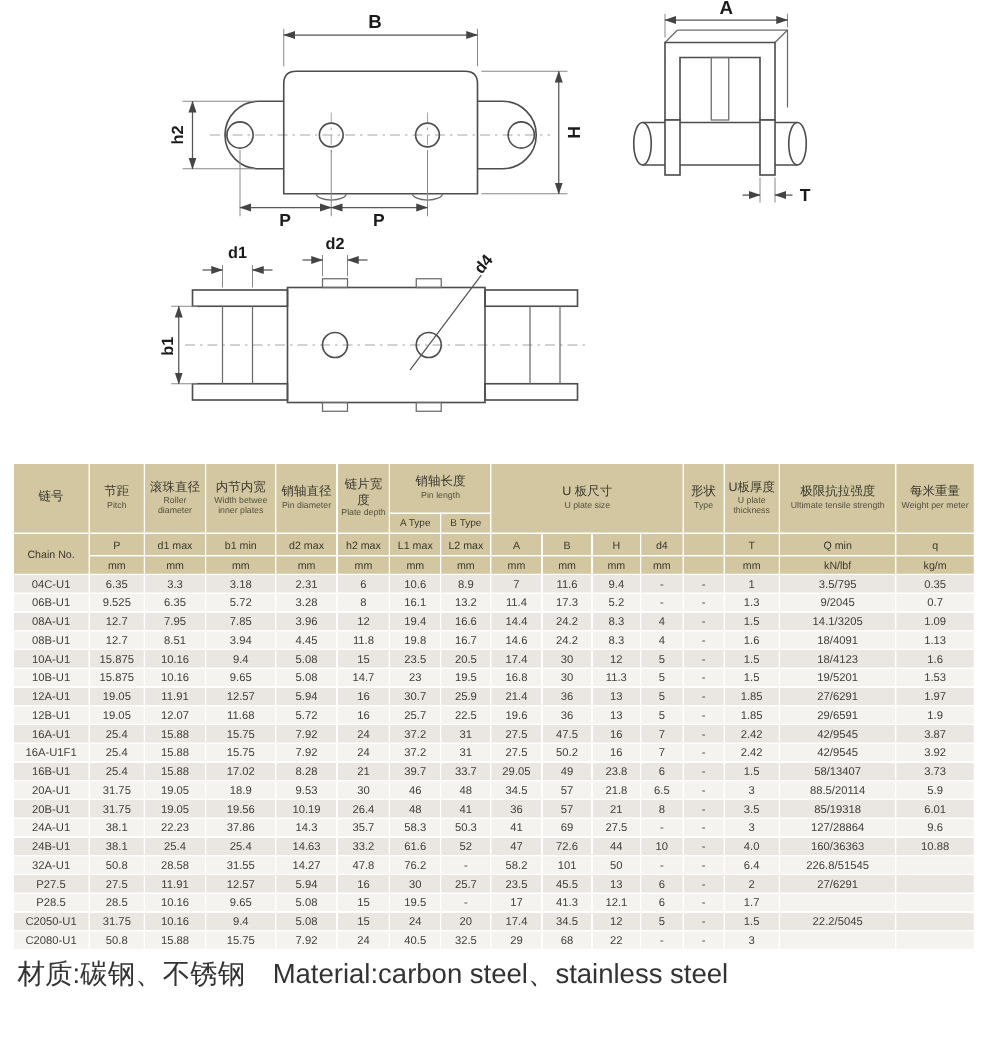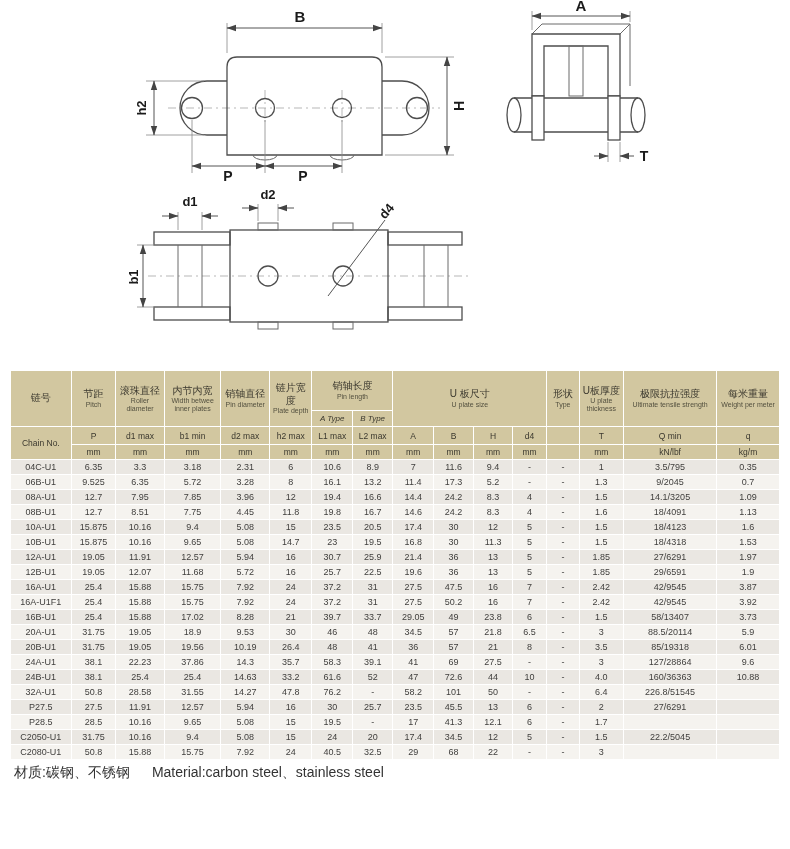--- a/index.html
+++ b/index.html
@@ -16,28 +16,28 @@
   .dim { stroke: #555; stroke-width: 1; fill: none; }
   .ext { stroke: #888; stroke-width: 0.8; fill: none; }
   .cline { stroke: #999; stroke-width: 0.7; fill: none; stroke-dasharray: 8 4 2 4; }
 
   .spec-table { position: absolute; top: 370px; left: 10px; width: 770px; border-collapse: collapse; table-layout: fixed; }
   .spec-table th, .spec-table td { border: 1px solid #ffffff; text-align: center; vertical-align: middle; overflow: hidden; padding: 0 1px; }
   .spec-table thead th { background: #d2c7a0; color: #3b382e; font-weight: normal; }
   .main-row th { height: 40px; }
   .cn { display: block; font-size: 10px; line-height: 1.25; }
   .en { display: block; font-size: 7px; line-height: 1.1; color: #53503f; }
-  .subtype-row th { height: 16px; font-size: 8px; font-style: italic; }
+  .subtype-row th { height: 16px; font-size: 8px; }
   .sym-row th { height: 18px; font-size: 8.5px; }
   .unit-row th { height: 15px; font-size: 8.5px; margin-top: 33px; }
   .spec-table tbody td { font-size: 9px; height: 15px; line-height: 13px; color: #3f3e3c; }
   tr.row-odd td { background: #eae7e2; }
   tr.row-even td { background: #f5f3ef; }
 
-  .material-note { position: absolute; top: 764px; left: 14px; font-size: 14px; color: #333; white-space: nowrap; }
+  .material-note { position: absolute; top: 764px; left: 14px; font-size: 22px; color: #333; white-space: nowrap; }
   .material-note .sep { display: inline-block; width: 22px; }
 </style>
 </head>
 <body>
 
 <div class="page">
 
   <div class="drawings">
 
     <svg style="left:132px; top:8px;" width="335" height="175" viewBox="0 0 335 175">
@@ -329,21 +329,21 @@
           <td>4</td>
           <td>-</td>
           <td>1.5</td>
           <td>14.1/3205</td>
           <td>1.09</td>
         </tr>
         <tr class="row-even">
           <td>08B-U1</td>
           <td>12.7</td>
           <td>8.51</td>
-          <td>7.75</td>
+          <td>3.94</td>
           <td>4.45</td>
           <td>11.8</td>
           <td>19.8</td>
           <td>16.7</td>
           <td>14.6</td>
           <td>24.2</td>
           <td>8.3</td>
           <td>4</td>
           <td>-</td>
           <td>1.6</td>
@@ -376,21 +376,21 @@
           <td>5.08</td>
           <td>14.7</td>
           <td>23</td>
           <td>19.5</td>
           <td>16.8</td>
           <td>30</td>
           <td>11.3</td>
           <td>5</td>
           <td>-</td>
           <td>1.5</td>
-          <td>18/4318</td>
+          <td>19/5201</td>
           <td>1.53</td>
         </tr>
         <tr class="row-odd">
           <td>12A-U1</td>
           <td>19.05</td>
           <td>11.91</td>
           <td>12.57</td>
           <td>5.94</td>
           <td>16</td>
           <td>30.7</td>
@@ -513,21 +513,21 @@
           <td>6.01</td>
         </tr>
         <tr class="row-even">
           <td>24A-U1</td>
           <td>38.1</td>
           <td>22.23</td>
           <td>37.86</td>
           <td>14.3</td>
           <td>35.7</td>
           <td>58.3</td>
-          <td>39.1</td>
+          <td>50.3</td>
           <td>41</td>
           <td>69</td>
           <td>27.5</td>
           <td>-</td>
           <td>-</td>
           <td>3</td>
           <td>127/28864</td>
           <td>9.6</td>
         </tr>
         <tr class="row-odd">

